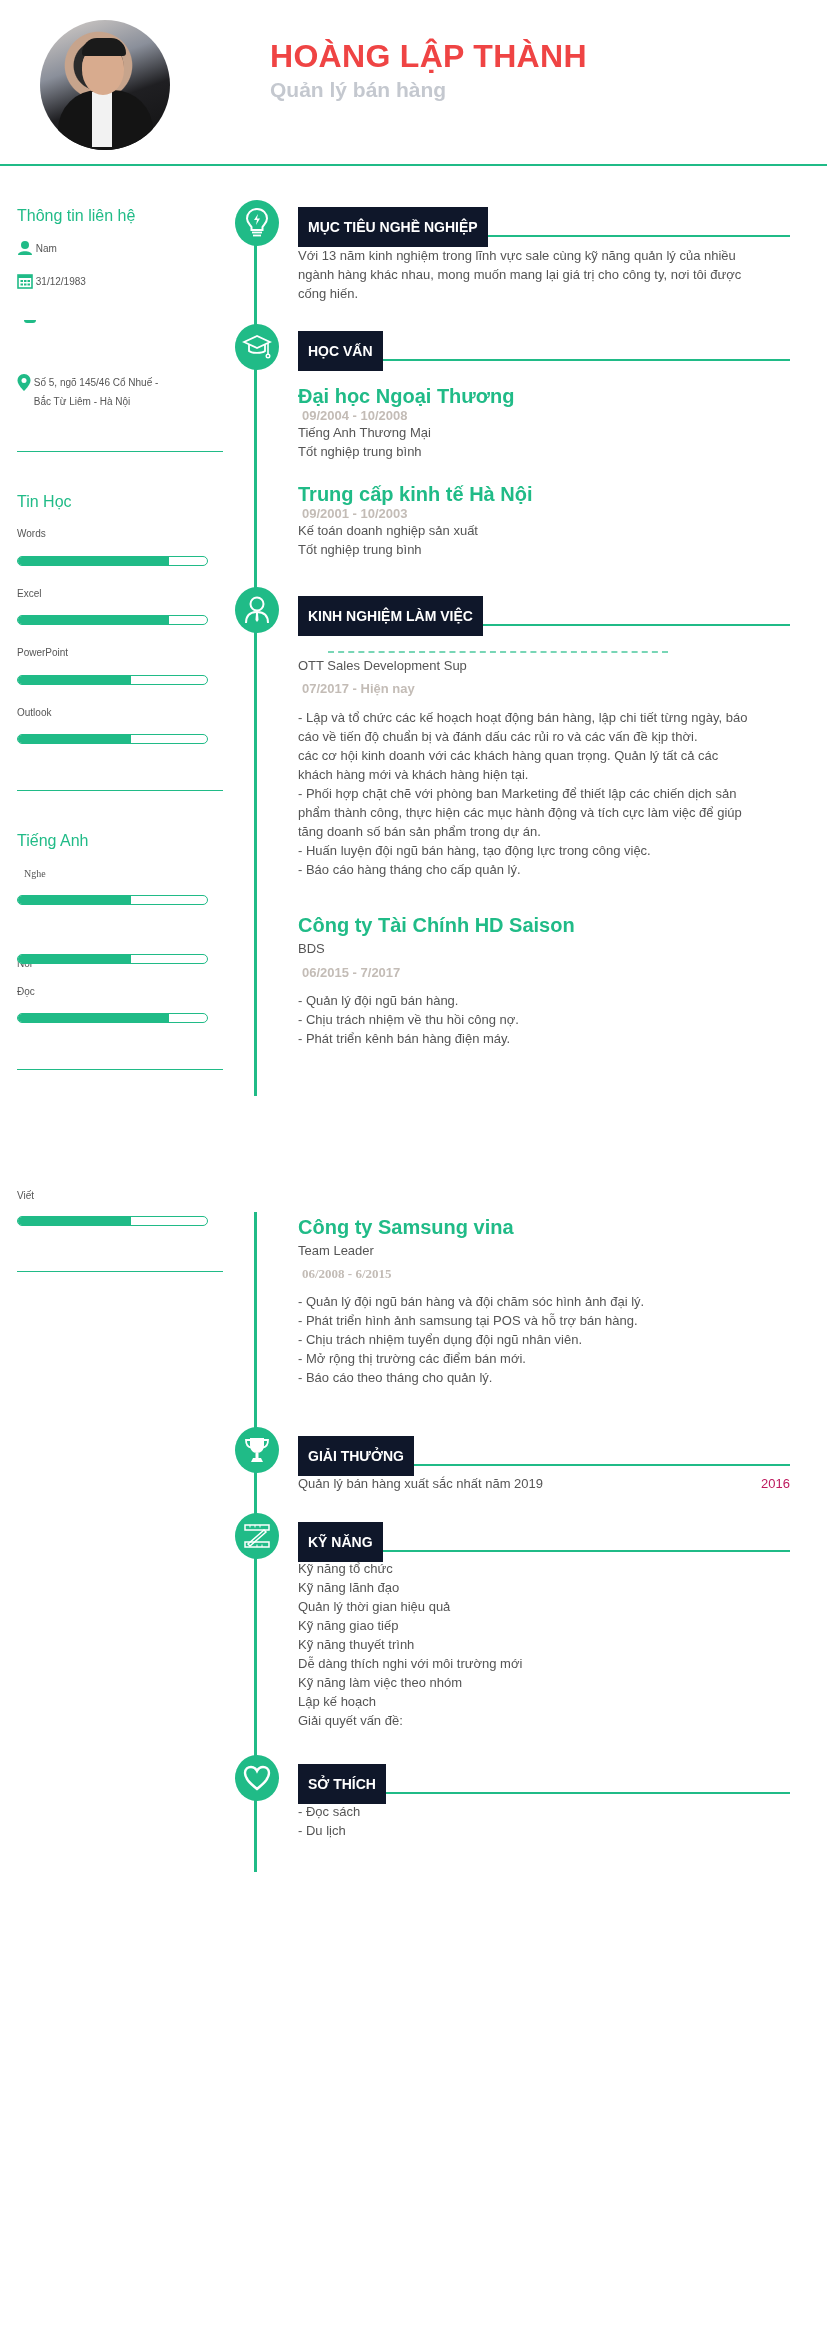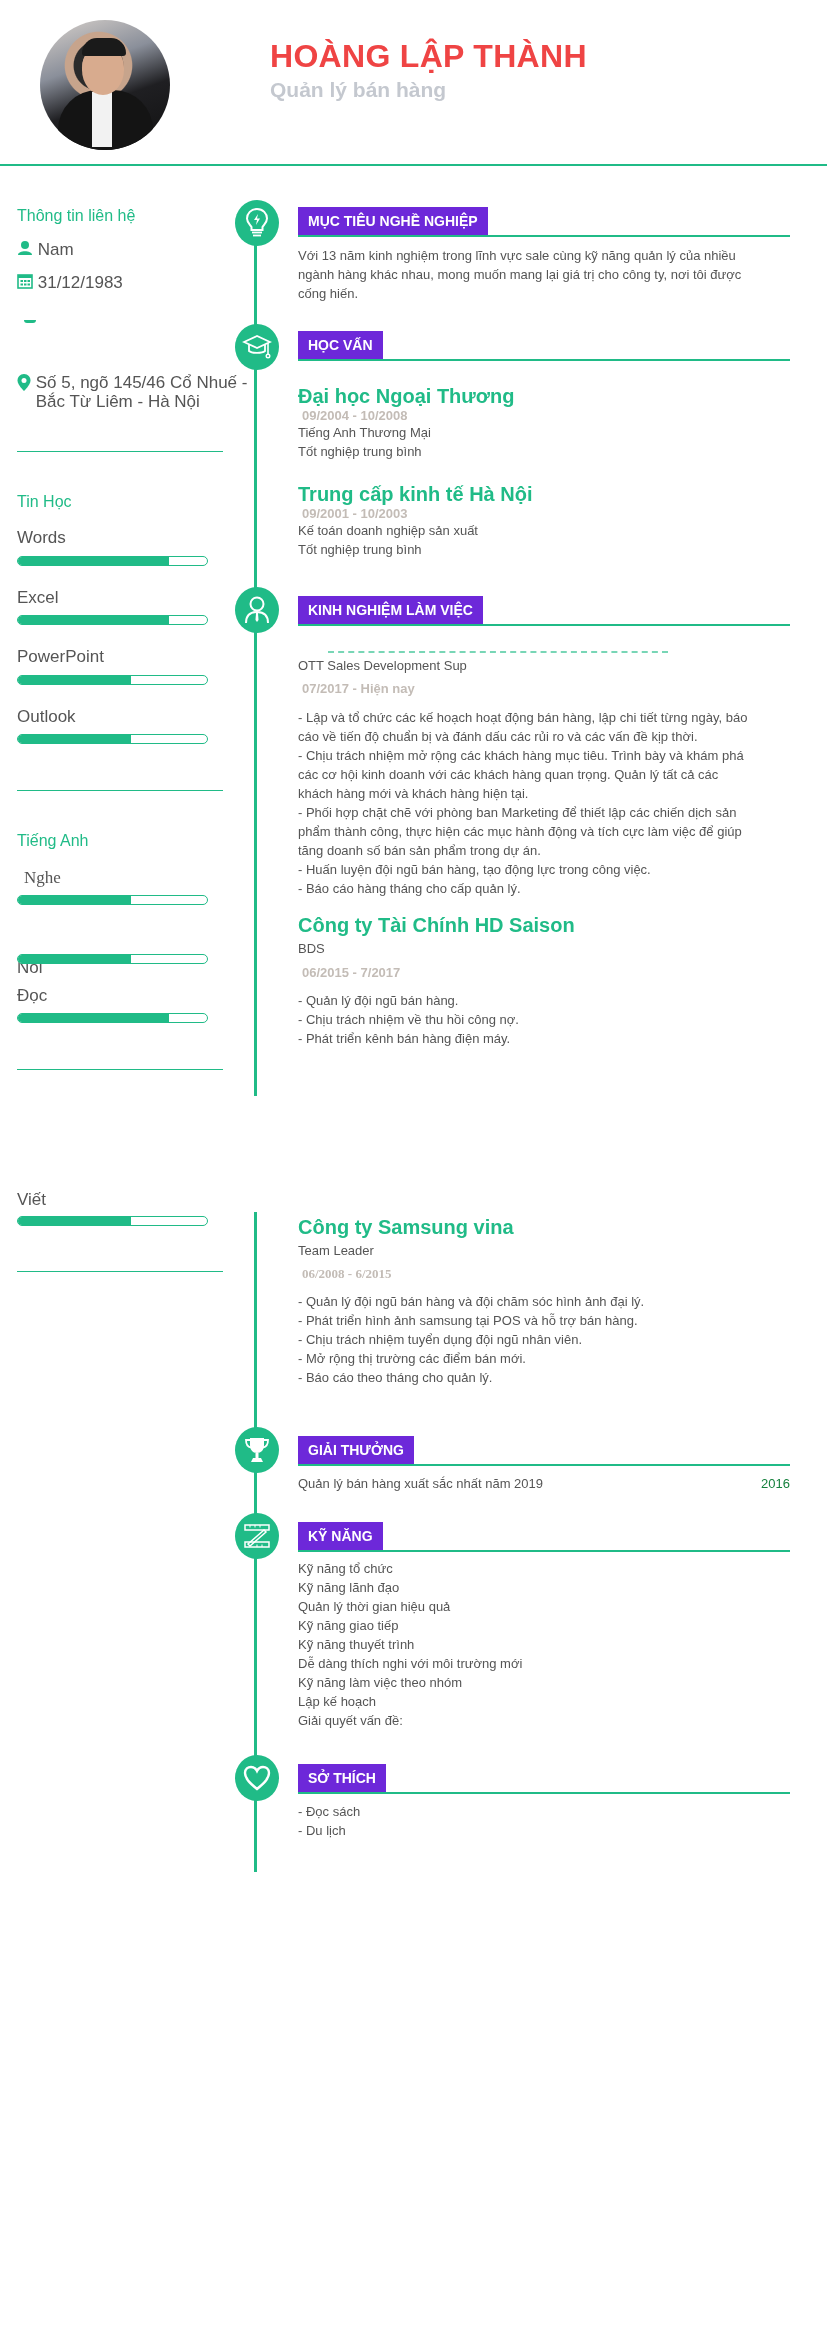--- a/index.html
+++ b/index.html
@@ -14,31 +14,31 @@
   .avatar .suit { position: absolute; left: 18px; top: 70px; width: 95px; height: 70px; background: #141414; border-radius: 40px 40px 0 0; }
   .avatar .shirt { position: absolute; left: 52px; top: 72px; width: 20px; height: 55px; background: #f2f2f2; }
   .avatar .face { position: absolute; left: 42px; top: 25px; width: 42px; height: 50px; background: #d8ab8e; border-radius: 45% 45% 50% 50%; }
   .avatar .hair { position: absolute; left: 42px; top: 18px; width: 44px; height: 18px; background: #1a1a1a; border-radius: 20px 20px 4px 4px; }
   .name { left: 270px; top: 38px; font-size: 32px; font-weight: bold; color: #ef4444; letter-spacing: 0.3px; }
   .role { left: 270px; top: 78px; font-size: 21px; font-weight: bold; color: #c4c8cf; }
   .hr-top { left: 0; top: 164px; width: 827px; height: 2px; background: #20bb87; }
 
   
   .side-h { font-size: 16px; font-weight: normal; color: #20bb87; }
-  .side-t { font-size: 17px; color: #555; }
+  .side-t { font-size: 10px; color: #555; }
   .side-rule { left: 17px; width: 206px; height: 1px; background: #20bb87; }
   .bar { left: 17px; width: 189px; height: 8px; border: 1.5px solid #20bb87; border-radius: 5px; background: #fff; overflow: hidden; box-sizing: content-box; }
   .bar .fill { height: 100%; background: #20bb87; }
   .ico { display: inline-block; vertical-align: middle; }
 
   
   .vline { left: 254px; width: 3px; background: #20bb87; }
   .tl-circle { left: 235px; width: 44px; height: 46px; border-radius: 50%; background: #20bb87; display: flex; align-items: center; justify-content: center; }
   .sec-head { left: 298px; width: 492px; height: 28px; border-bottom: 2px solid #20bb87; }
-  .sec-tag { display: inline-block; height: 28px; line-height: 28px; padding: 0 10px; background: #6d28d9; color: #fff; font-weight: bold; font-size: 14px; }
+  .sec-tag { display: inline-block; height: 28px; line-height: 28px; padding: 6px 10px; background: #0f172a; color: #fff; font-weight: bold; font-size: 14px; }
   .txt { font-size: 13px; color: #555; line-height: 19px; }
   .org { font-size: 20px; font-weight: bold; color: #20bb87; }
   .date { font-size: 13px; font-weight: bold; color: #c3bcb6; }
 </style>
 </head>
 <body>
 
 <div class="abs avatar">
   <div class="suit"></div>
     <div class="shirt"></div>
@@ -190,21 +190,20 @@
 </div>
 
 <div class="abs" style="left:298px;top:640px;width:380px;height:14px;overflow:hidden;">
   <div style="position:absolute;left:30px;top:11px;width:340px;border-top:2px dashed #20bb87;opacity:0.6;"></div>
 </div>
 <div class="abs txt" style="left:298px;top:656px;">OTT Sales Development Sup</div>
 <div class="abs date" style="left:302px;top:681px;">07/2017 - Hiện nay</div>
 <div class="abs txt" style="left:298px;top:708px;width:500px;">
   <div>- Lập và tổ chức các kế hoạch hoạt động bán hàng, lập chi tiết từng ngày, báo</div>
   <div>cáo về tiến độ chuẩn bị và đánh dấu các rủi ro và các vấn đề kịp thời.</div>
-  <div>- Chịu trách nhiệm mở rộng các khách hàng mục tiêu. Trình bày và khám phá</div>
   <div>các cơ hội kinh doanh với các khách hàng quan trọng. Quản lý tất cả các</div>
   <div>khách hàng mới và khách hàng hiện tại.</div>
   <div>- Phối hợp chặt chẽ với phòng ban Marketing để thiết lập các chiến dịch sản</div>
   <div>phẩm thành công, thực hiện các mục hành động và tích cực làm việc để giúp</div>
   <div>tăng doanh số bán sản phẩm trong dự án.</div>
   <div>- Huấn luyện đội ngũ bán hàng, tạo động lực trong công việc.</div>
   <div>- Báo cáo hàng tháng cho cấp quản lý.</div>
 </div>
 
 <div class="abs org" style="left:298px;top:914px;">Công ty Tài Chính HD Saison</div>
@@ -233,21 +232,21 @@
       <path d="M7 5 L3 5 C3 10 5 12 8 12.5" fill="none" stroke="#fff" stroke-width="1.8"></path>
       <path d="M21 5 L25 5 C25 10 23 12 20 12.5" fill="none" stroke="#fff" stroke-width="1.8"></path>
       <rect x="12.5" y="18" width="3" height="5" fill="#fff"></rect>
       <path d="M8 27 L10 23 L18 23 L20 27 Z" fill="#fff"></path>
     </svg>
 </div>
 <div class="abs sec-head" style="top:1436px;">
   <span class="sec-tag">GIẢI THƯỞNG</span>
 </div>
 <div class="abs txt" style="left:298px;top:1474px;">Quản lý bán hàng xuất sắc nhất năm 2019</div>
-<div class="abs txt" style="left:740px;top:1474px;width:50px;text-align:right;color:#15803d;">2016</div>
+<div class="abs txt" style="left:740px;top:1474px;width:50px;text-align:right;color:#be185d;">2016</div>
 
 <div class="abs tl-circle" style="top:1513px;">
   <svg width="30" height="30" viewBox="0 0 30 30">
       <rect x="3" y="4" width="24" height="5" fill="none" stroke="#fff" stroke-width="1.5"></rect>
       <rect x="3" y="21" width="24" height="5" fill="none" stroke="#fff" stroke-width="1.5"></rect>
       <path d="M22 9 L6 23 L8 25 L24 11 Z" fill="none" stroke="#fff" stroke-width="1.5"></path>
       <line x1="8" y1="4" x2="8" y2="6.5" stroke="#fff"></line>
       <line x1="13" y1="4" x2="13" y2="6.5" stroke="#fff"></line>
       <line x1="18" y1="4" x2="18" y2="6.5" stroke="#fff"></line>
       <line x1="15" y1="26" x2="15" y2="23.5" stroke="#fff"></line>

